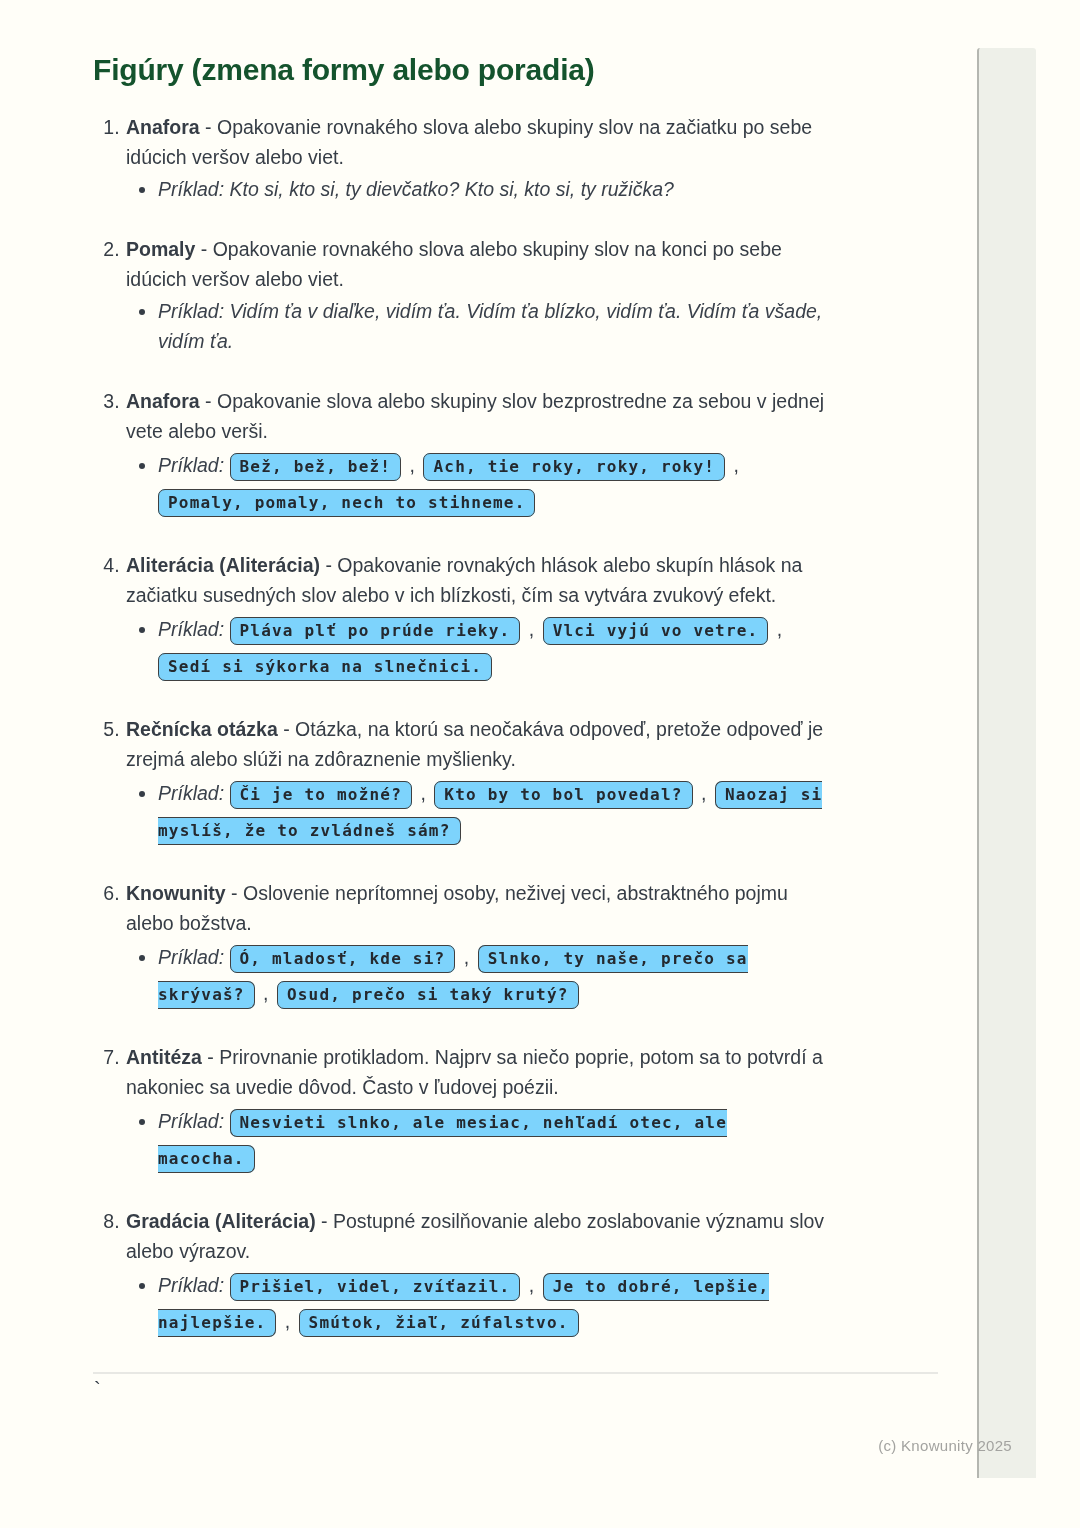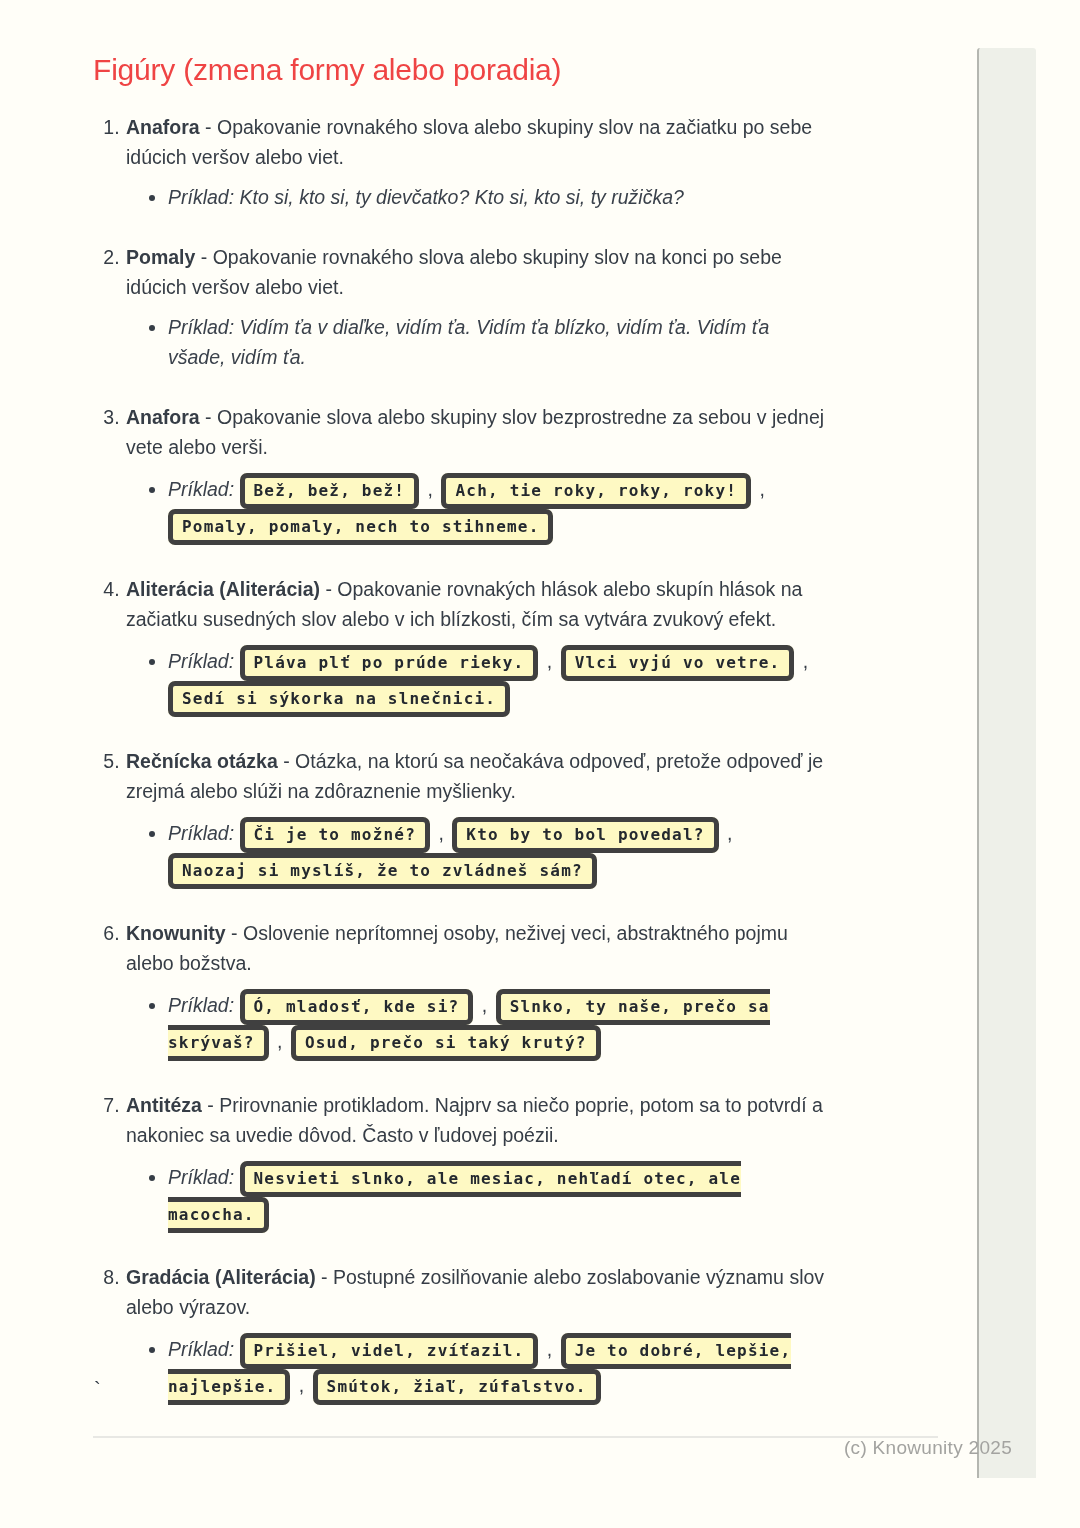--- a/index.html
+++ b/index.html
@@ -14,22 +14,22 @@
   }
   .page-content {
     position: relative;
     padding: 52px 0 0 93px;
     width: 760px;
     z-index: 2;
   }
   h1.page-title {
     font-size: 30px;
     line-height: 36px;
-    font-weight: 400;
-    color: #ef4444;
+    font-weight: 700;
+    color: #14532d;
     margin: 0 0 24px 0;
     letter-spacing: -0.2px;
   }
   ol.figures {
     margin: 0;
     padding: 0 0 0 32px;
     font-size: 19.5px;
     line-height: 30px;
     width: 700px;
   }
@@ -39,33 +39,33 @@
   }
   .term { font-weight: 700; }
   strong { font-weight: 400; }
   ul.example {
     list-style: disc;
     margin: 2px 0 0 0;
     padding-left: 32px;
   }
   ul.example > li {
     line-height: 30px;
-    margin: 10px;
+    margin: 0;
   }
   ul.example > li.with-code { line-height: 35px; }
   .example-label, .example-text { font-style: italic; color: #3a414b; }
   code.snippet {
     font-family: "DejaVu Sans Mono", monospace;
     font-style: normal;
     font-size: 16px;
     font-weight: 700;
     letter-spacing: 1.2px;
     color: #24292f;
-    background: #fef9c3;
-    border: 5px solid #404040;
+    background: #7dd3fc;
+    border: 1px solid #404040;
     border-radius: 7px;
     padding: 3px 9px 4px 9px;
     white-space: normal;
     -webkit-box-decoration-break: slice;
     box-decoration-break: slice;
   }
   .sep {
     font-style: normal;
     color: #363d46;
     margin: 0 3px 0 3px;
@@ -81,21 +81,21 @@
     left: 94px;
     top: 1378px;
     font-size: 20px;
     color: #2f3742;
     z-index: 2;
   }
   .page-footer {
     position: absolute;
     top: 1437px;
     right: 68px;
-    font-size: 19px;
+    font-size: 15px;
     color: #a3a3a0;
     z-index: 3;
     letter-spacing: 0.3px;
   }
   .scrollbar-track {
     position: absolute;
     left: 977px;
     top: 48px;
     width: 57px;
     height: 1430px;

